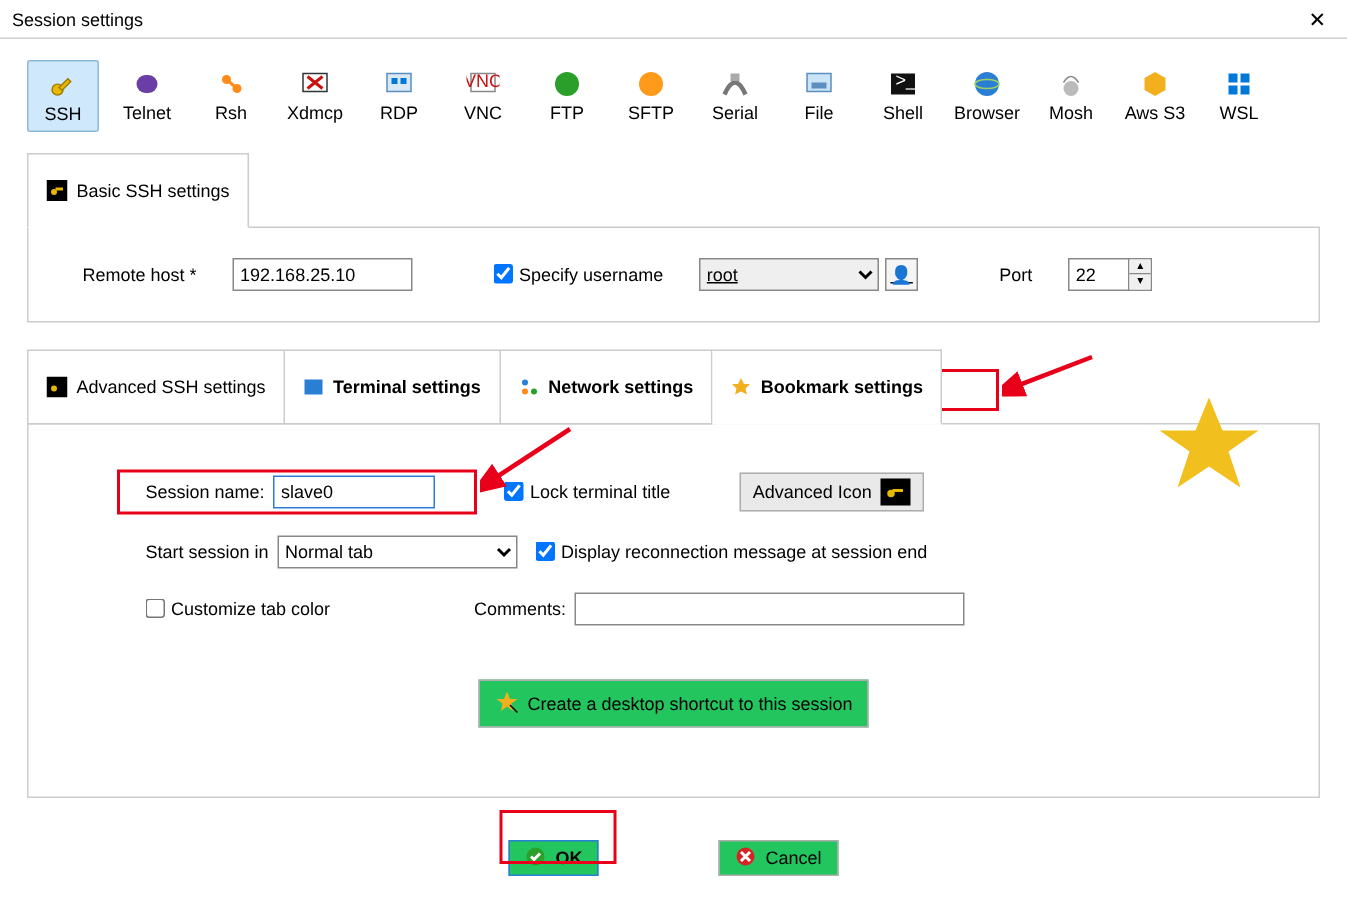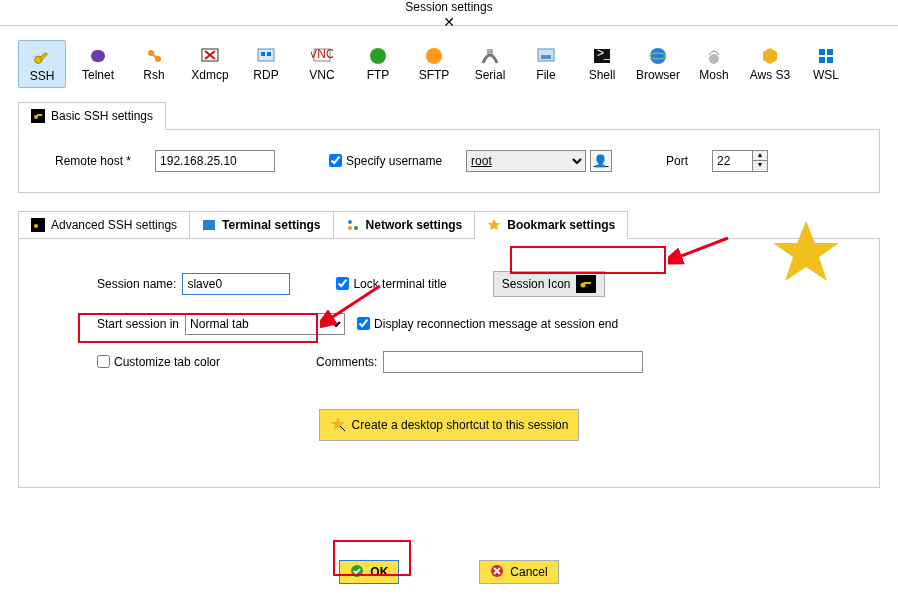--- a/index.html
+++ b/index.html
@@ -1,43 +1,43 @@
 <!DOCTYPE html>
 <html><head>
 <meta charset="utf-8">
 <style>
   * { box-sizing: border-box; font-family: "Segoe UI", Tahoma, sans-serif; font-size: 12px; }
   body { margin:0; background:#fff; width:898px; height:604px; position:relative; overflow:hidden; }
-  .titlebar { height:26px; border-bottom:1px solid #d0d0d0; display:flex; align-items:center; justify-content:space-between; padding:0 8px;flex-direction:column; }
+  .titlebar { height:26px; border-bottom:1px solid #d0d0d0; display:flex; align-items:center; justify-content:space-between; padding:0 8px; }
   .titlebar .title { font-size:12px; color:#000; }
   .titlebar .close { font-size:14px; padding:0 6px; cursor:pointer; }
 
   .toolbar { display:flex; gap:8px; padding:14px 18px 6px 18px; }
   .tool { display:flex; flex-direction:column; align-items:center; width:48px; padding:4px 0; cursor:pointer; }
   .tool.selected { background:#cfe8fb; border:1px solid #8db9dc; border-radius:2px; }
   .tool .ico { width:24px; height:24px; display:flex; align-items:center; justify-content:center; }
   .tool .lbl { margin-top:0; color:#000; font-size:12px; }
 
   .section { margin:8px 18px 0 18px; }
   .tabstrip { display:flex; }
-  .tab { padding:6px 12px; border:1px solid #ccc; background:#fff; display:flex; align-items:center; gap:6px; cursor:pointer; position:relative; }
+  .tab { padding:17px 12px; border:1px solid #ccc; background:#fff; display:flex; align-items:center; gap:6px; cursor:pointer; position:relative; }
   .tab + .tab { border-left:none;font-weight:bold; }
   .tab.active { border-bottom-color:#fff; z-index:2; }
   .tab .ticon { width:14px; height:14px; display:inline-flex; align-items:center; justify-content:center; }
   .panel { border:1px solid #ccc; margin-top:-1px; padding:14px 16px; background:#fff; }
 
   .row { display:flex; align-items:center; gap:8px; margin:6px 0; }
   input[type=text].field { height:22px; border:1px solid #888; padding:0 4px; background:#fff; }
   select.field { height:22px; border:1px solid #888; background:#fff; }
   .chk { display:flex; align-items:flex-start; gap:4px; }
   .chk input { margin:0; }
 
   .panel2 { border:1px solid #ccc; margin-top:-1px; padding:26px 18px 40px 18px; position:relative; min-height:220px; }
 
-  .btn { height:24px; border:1px solid #adadad; background:#fde047; padding:0 10px; display:inline-flex; align-items:center; gap:6px; cursor:pointer; }
+  .btn { height:24px; border:1px solid #adadad; background:#22c55e; padding:0 10px; display:inline-flex; align-items:center; gap:6px; cursor:pointer; }
   .btn.ok { color:#000; }
   .btn.cancel { color:#000; }
 
   .portspin { display:flex; align-items:center; }
   .portspin input { width:40px; height:22px; border:1px solid #888; border-right:none; text-align:left; padding:0 4px; }
   .portspin .spin { display:flex; flex-direction:column; border:1px solid #888; }
   .portspin .spin span { width:14px; height:10px; line-height:8px; text-align:center; font-size:8px; background:#f0f0f0; cursor:pointer; }
   .portspin .spin span:first-child { border-bottom:1px solid #888; }
 
   .userfield { display:flex; align-items:flex-end;text-decoration:underline; }
@@ -283,21 +283,21 @@
 
   <div class="panel2">
     <div class="row" style="padding-left:60px; gap:6px;">
       <span>Session name:</span>
       <input type="text" class="field" style="width: 108px; border-color: rgb(42, 127, 212);" value="slave0">
       <label class="chk" style="margin-left:40px;">
         <input type="checkbox" checked="" style="">
         <span>Lock terminal title</span>
       </label>
       <span class="sessioniconbtn" style="margin-left:40px;">
-        <span>Session Icon</span>
+        <span>Advanced Icon</span>
         <span class="keyglyph">
             <svg width="14" height="12">
               <circle cx="4" cy="7" r="2.5" fill="#e6b800"></circle>
               <rect x="5" y="4" width="7" height="2" fill="#e6b800"></rect>
             </svg>
           </span>
       </span>
     </div>
 
     <div class="row" style="padding-left:60px; gap:6px; margin-top:16px;">

